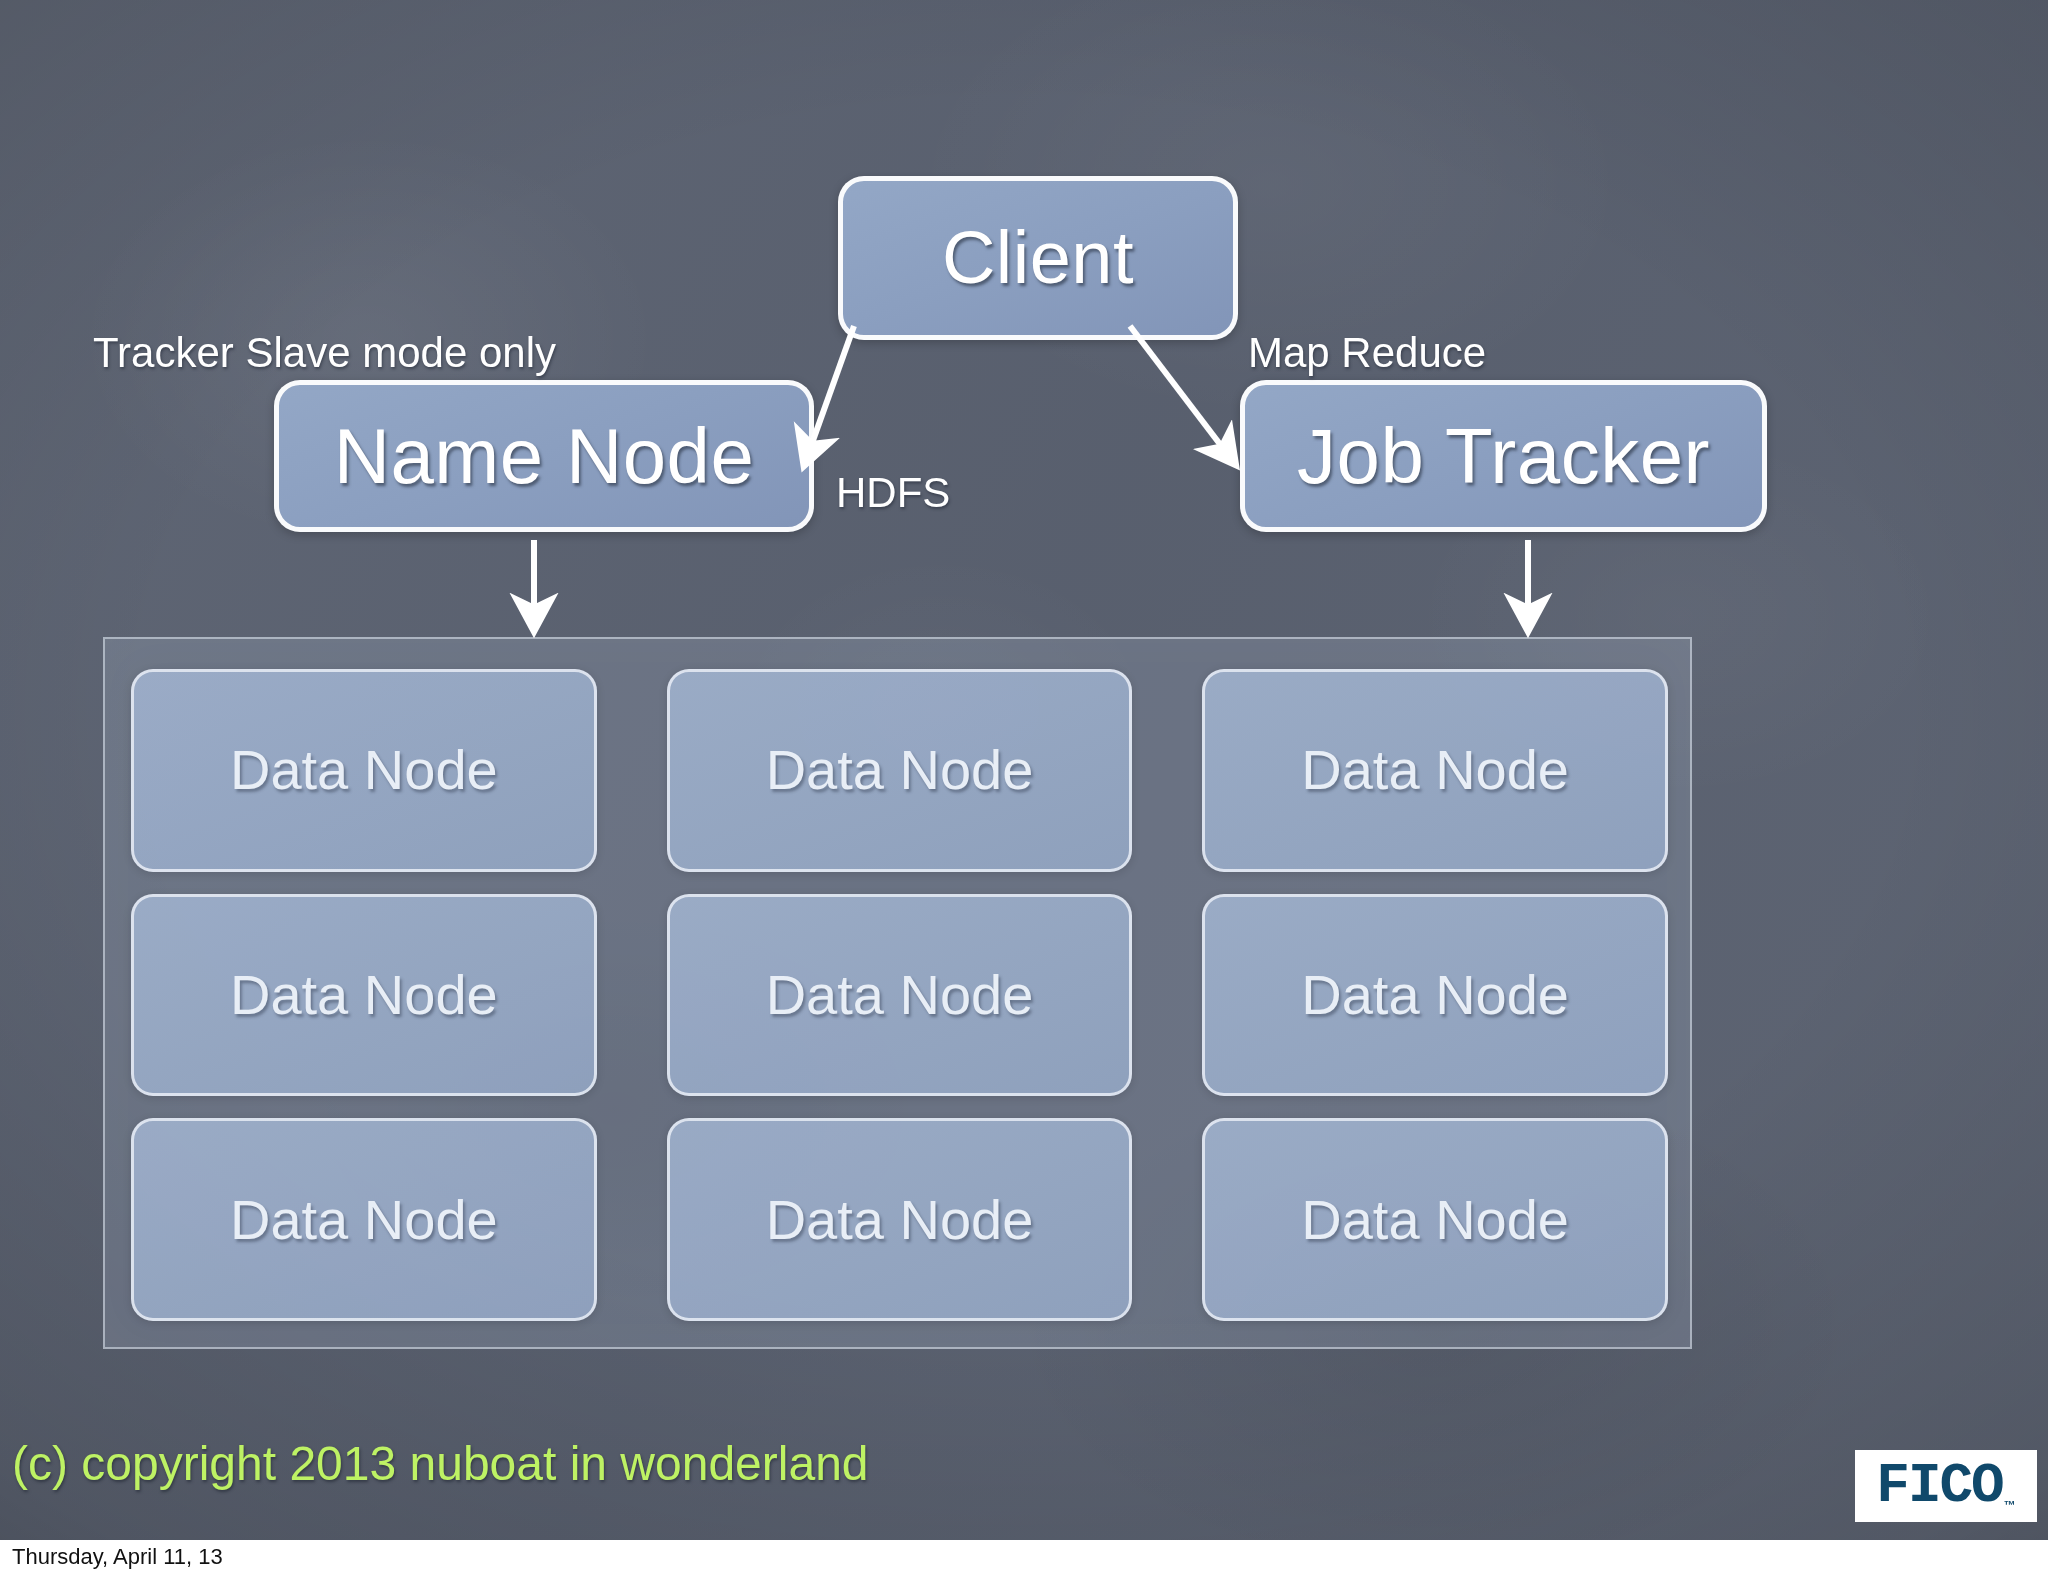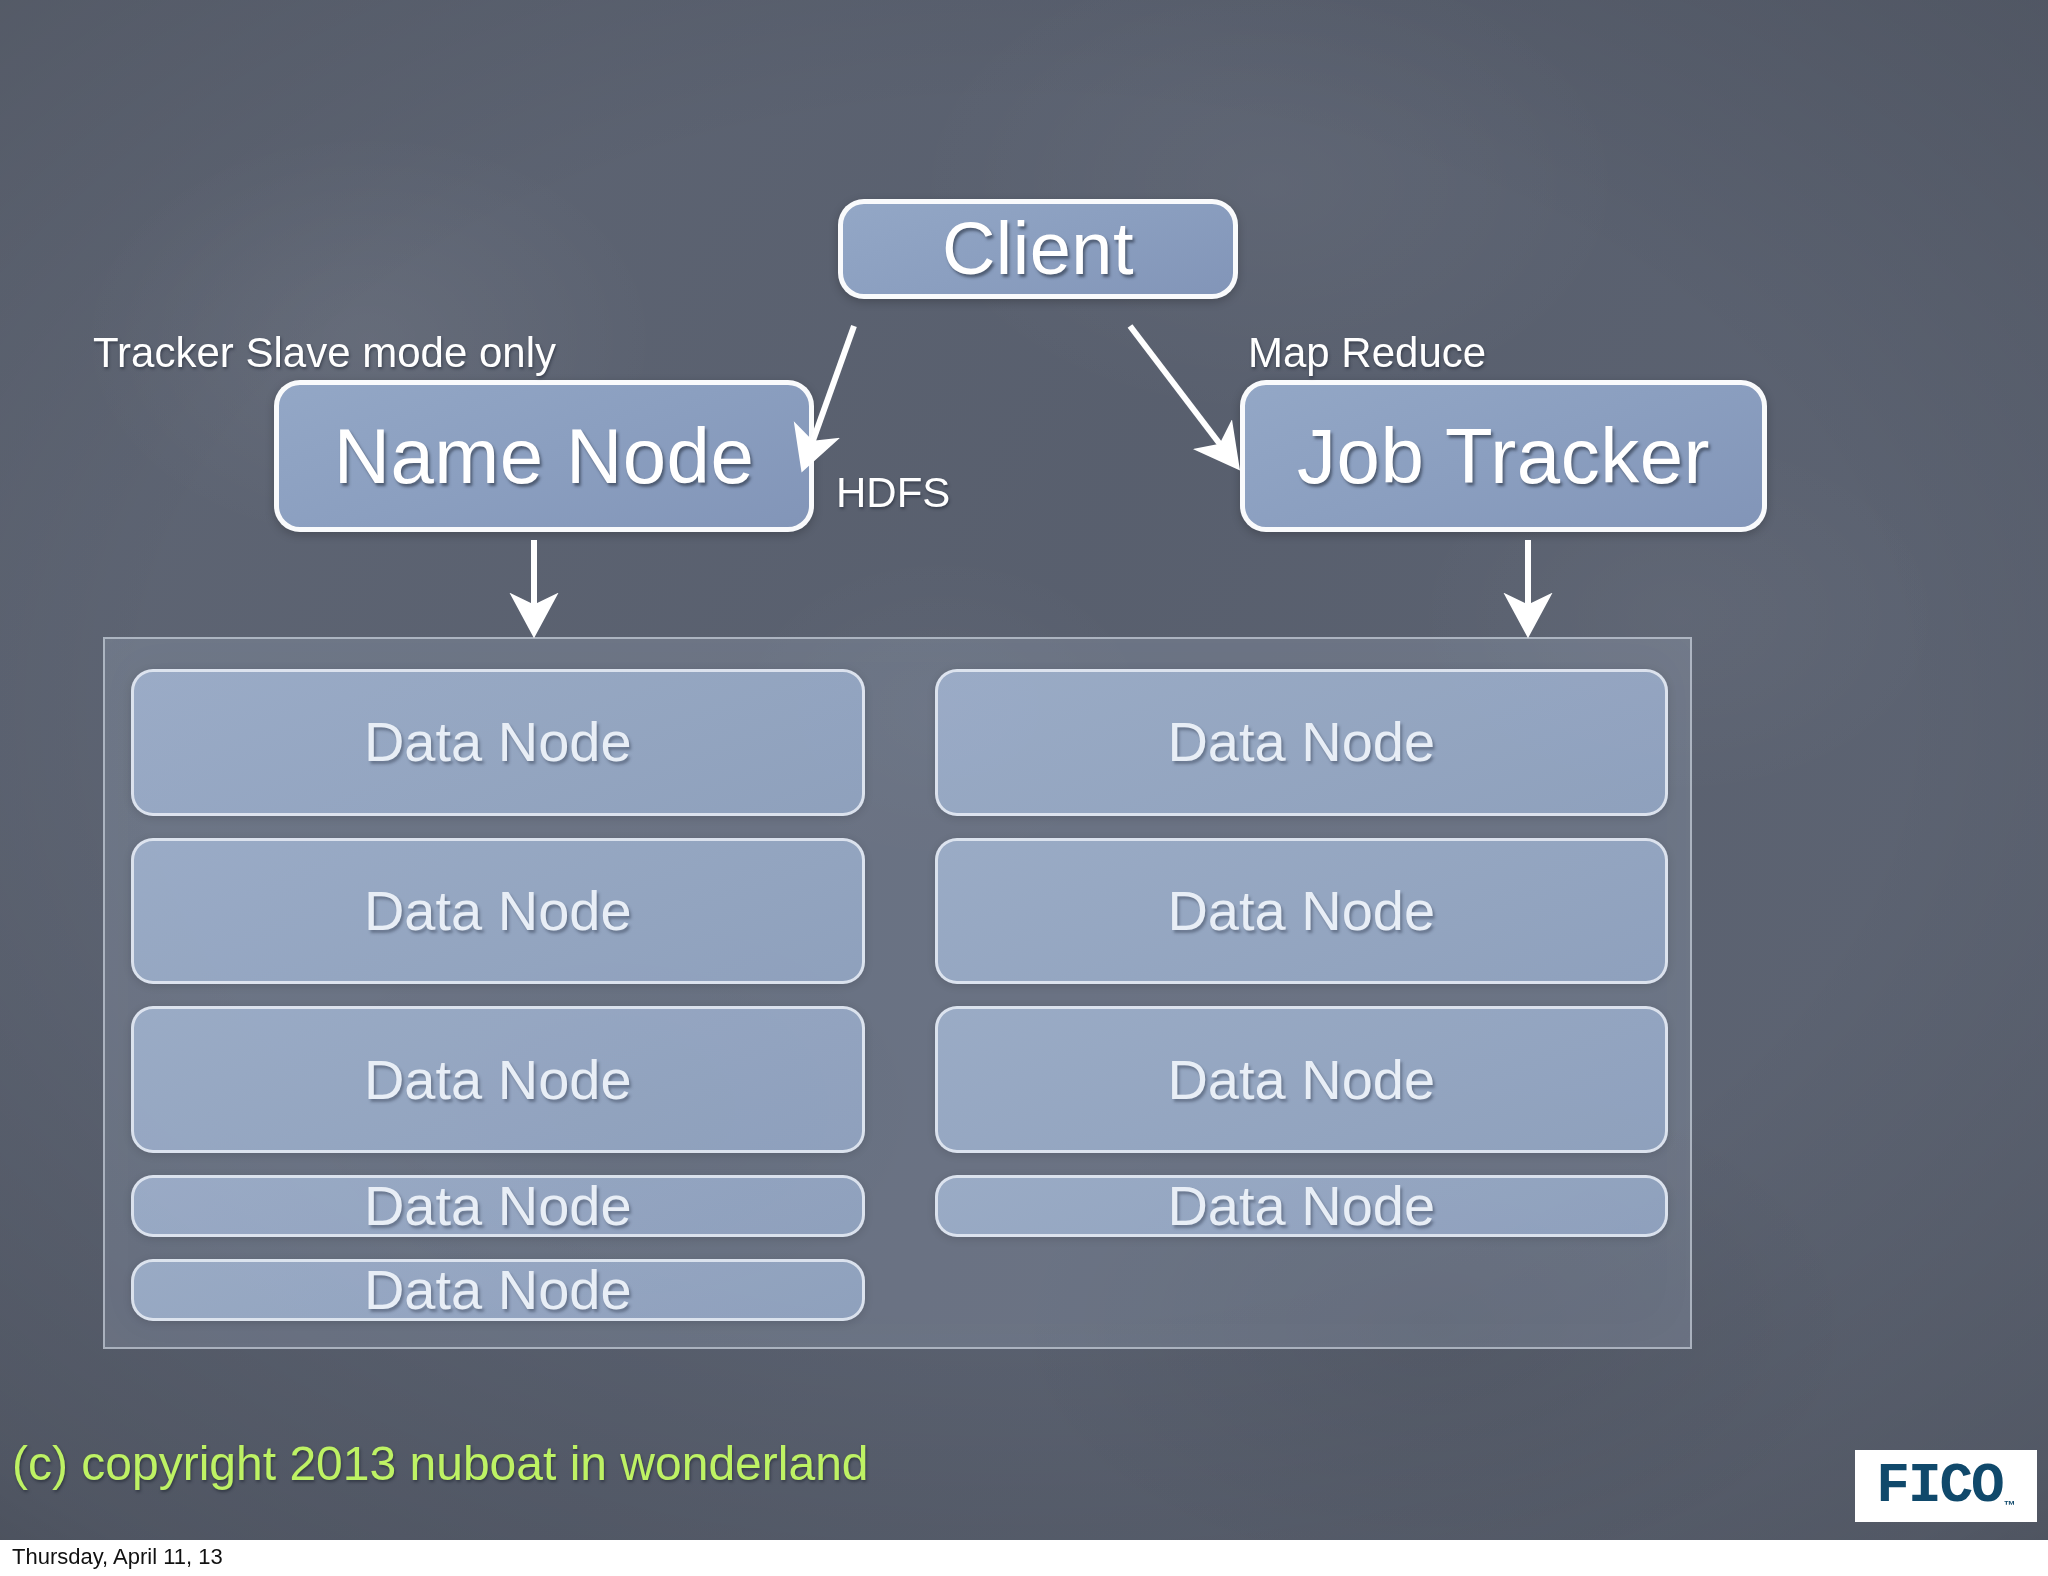--- a/index.html
+++ b/index.html
@@ -65,21 +65,21 @@
   }
   .node-box .lbl {
     color: #ffffff;
     font-weight: 400;
     letter-spacing: 0.5px;
     text-shadow: 2px 3px 3px rgba(30,38,52,0.55);
     white-space: nowrap;
     line-height: 1;
   }
 
-  #client-box { left: 838px; top: 199px; width: 400px; height: 100px; }
+  #client-box { left: 838px; top: 176px; width: 400px; height: 164px; }
   #client-box .lbl { font-size: 74px; }
 
   #namenode-box { left: 274px; top: 380px; width: 540px; height: 152px; }
   #namenode-box .lbl { font-size: 78px; }
 
   #jobtracker-box { left: 1240px; top: 380px; width: 527px; height: 152px; }
   #jobtracker-box .lbl { font-size: 78px; }
 
   
   .chalk-label {
@@ -104,21 +104,21 @@
     background: rgba(175,192,216,0.20);
     border: 2px solid rgba(226,233,243,0.55);
     box-shadow: inset 0 0 60px rgba(255,255,255,0.035);
   }
 
   #cluster-grid {
     position: absolute;
     left: 26px; top: 30px;
     width: 1537px; height: 652px;
     display: grid;
-    grid-template-columns: repeat(2, 1fr);
+    grid-template-columns: repeat(3, 1fr);
     grid-template-rows: repeat(3, 1fr);
     column-gap: 70px;
     row-gap: 22px;
   }
 
   .data-node {
     display: flex;
     align-items: center;
     justify-content: center;
     border: 3px solid rgba(239,244,250,0.78);

